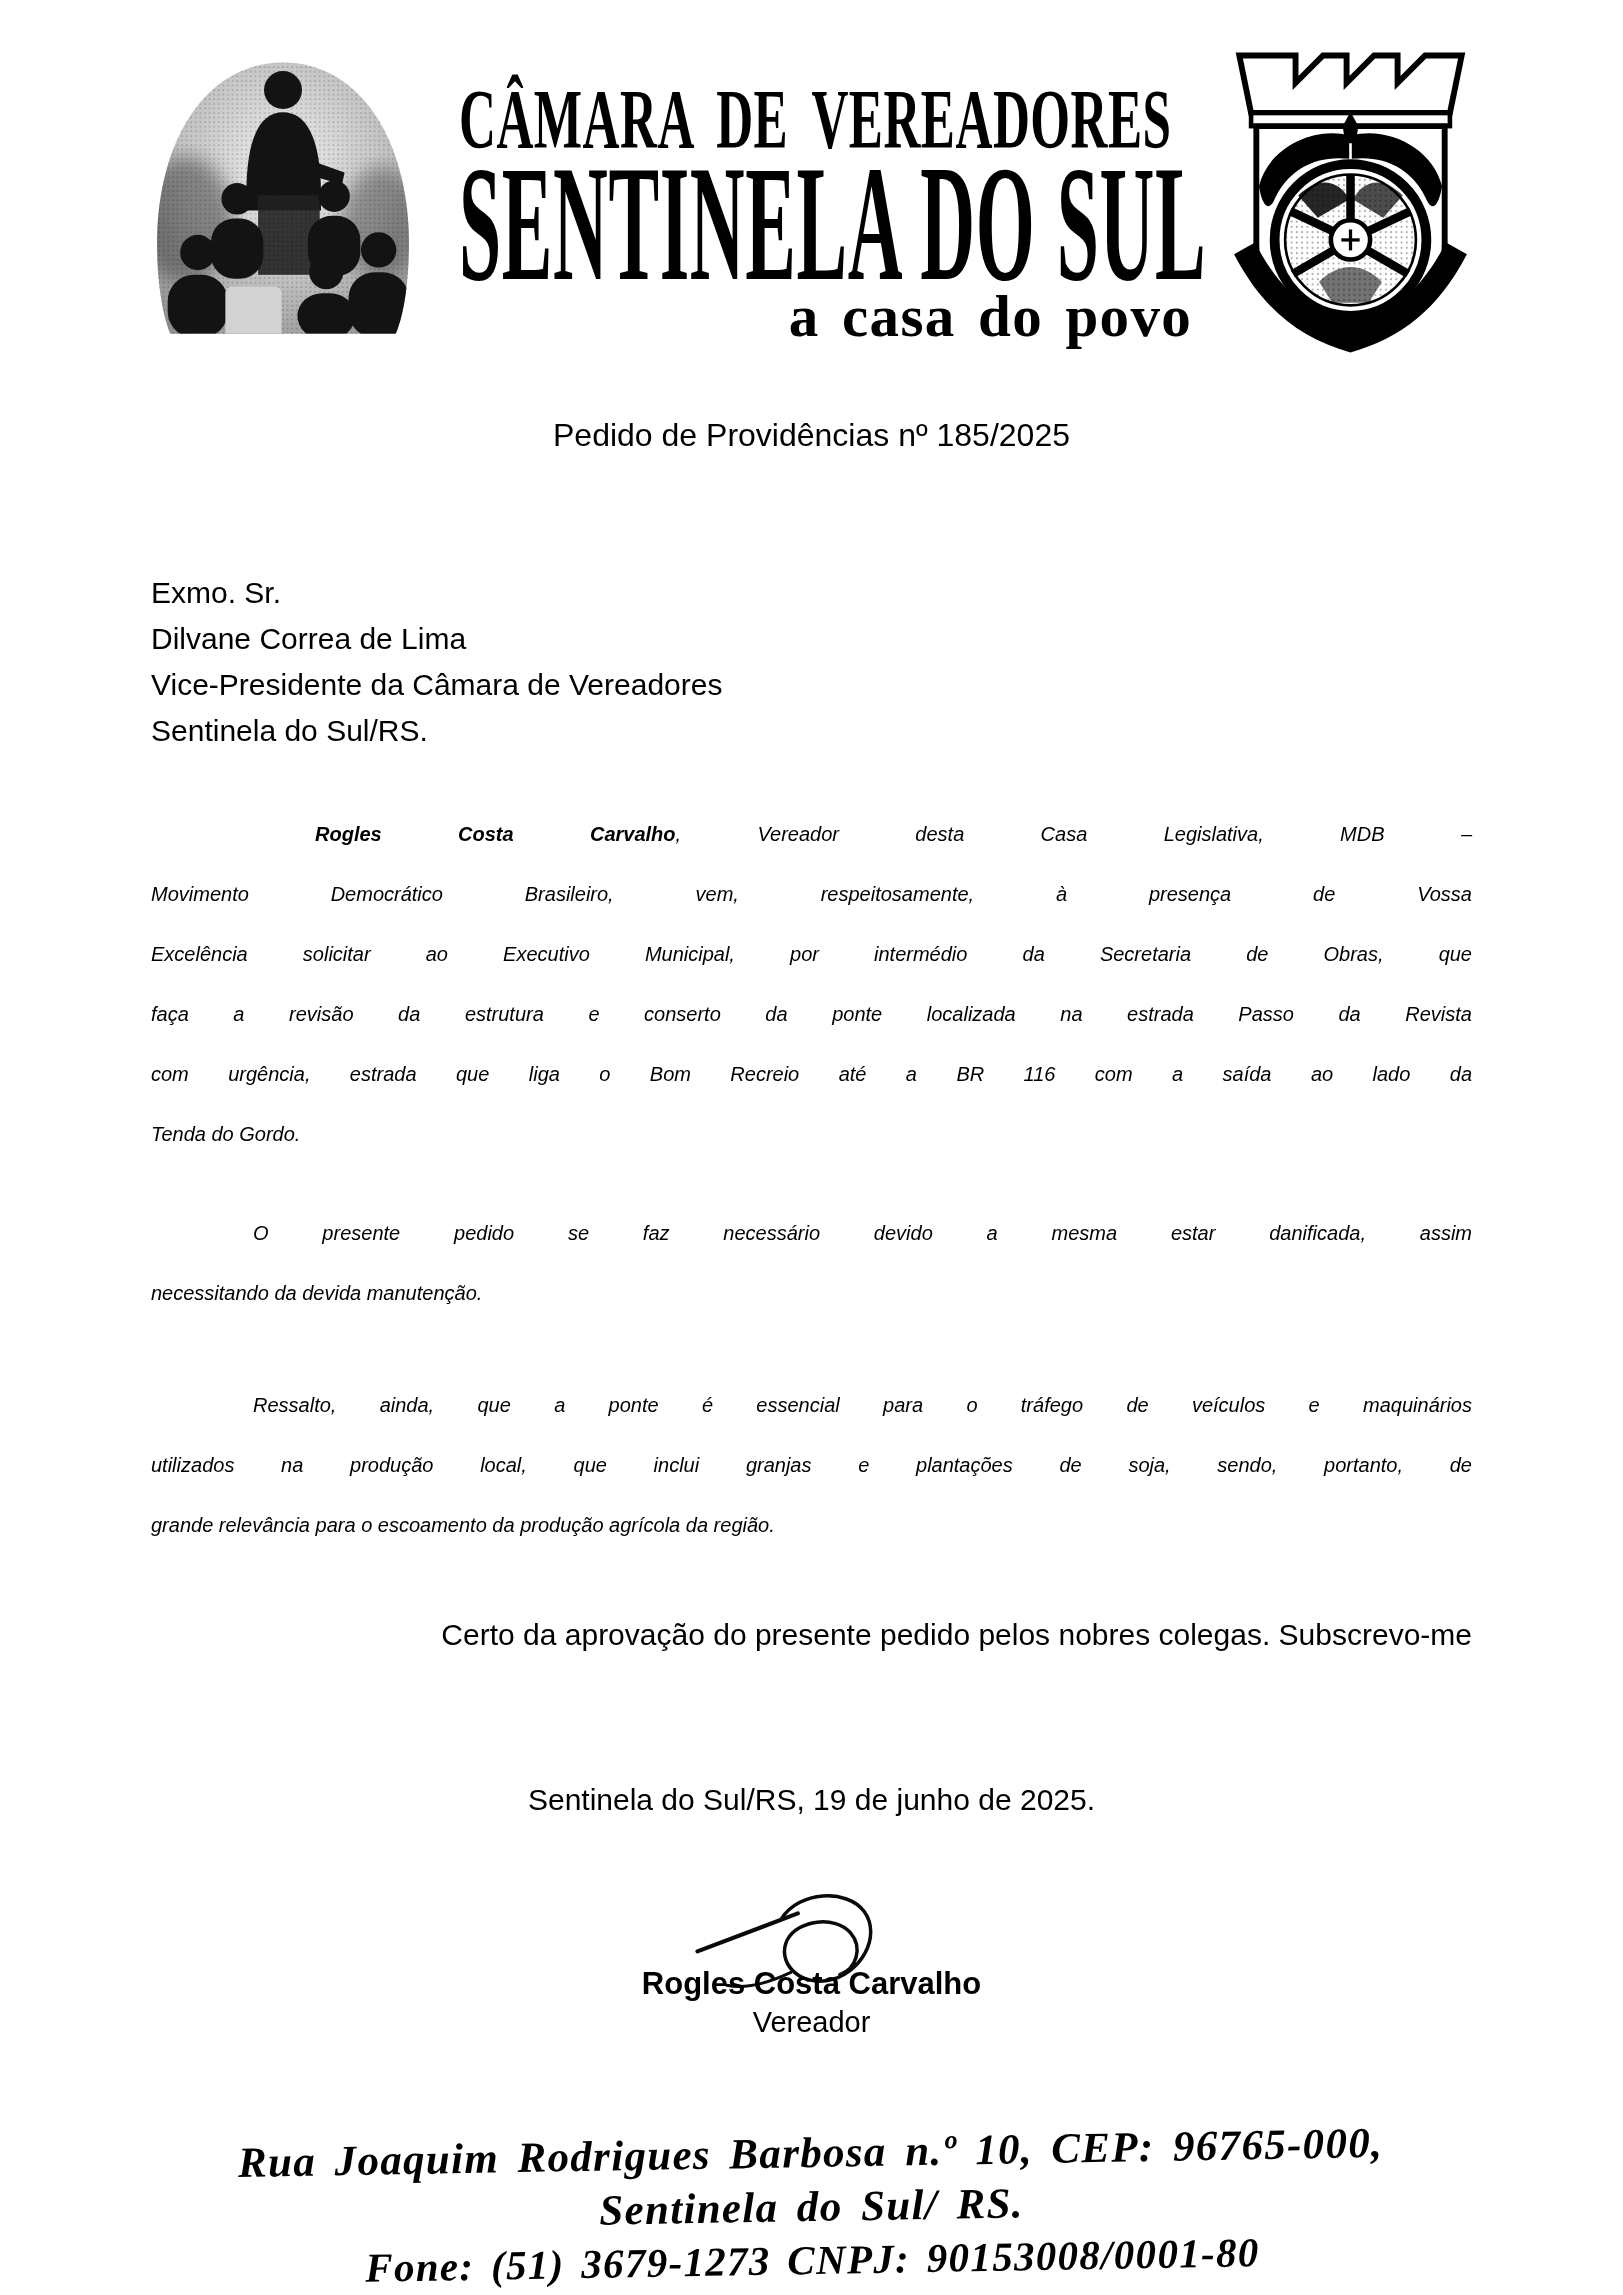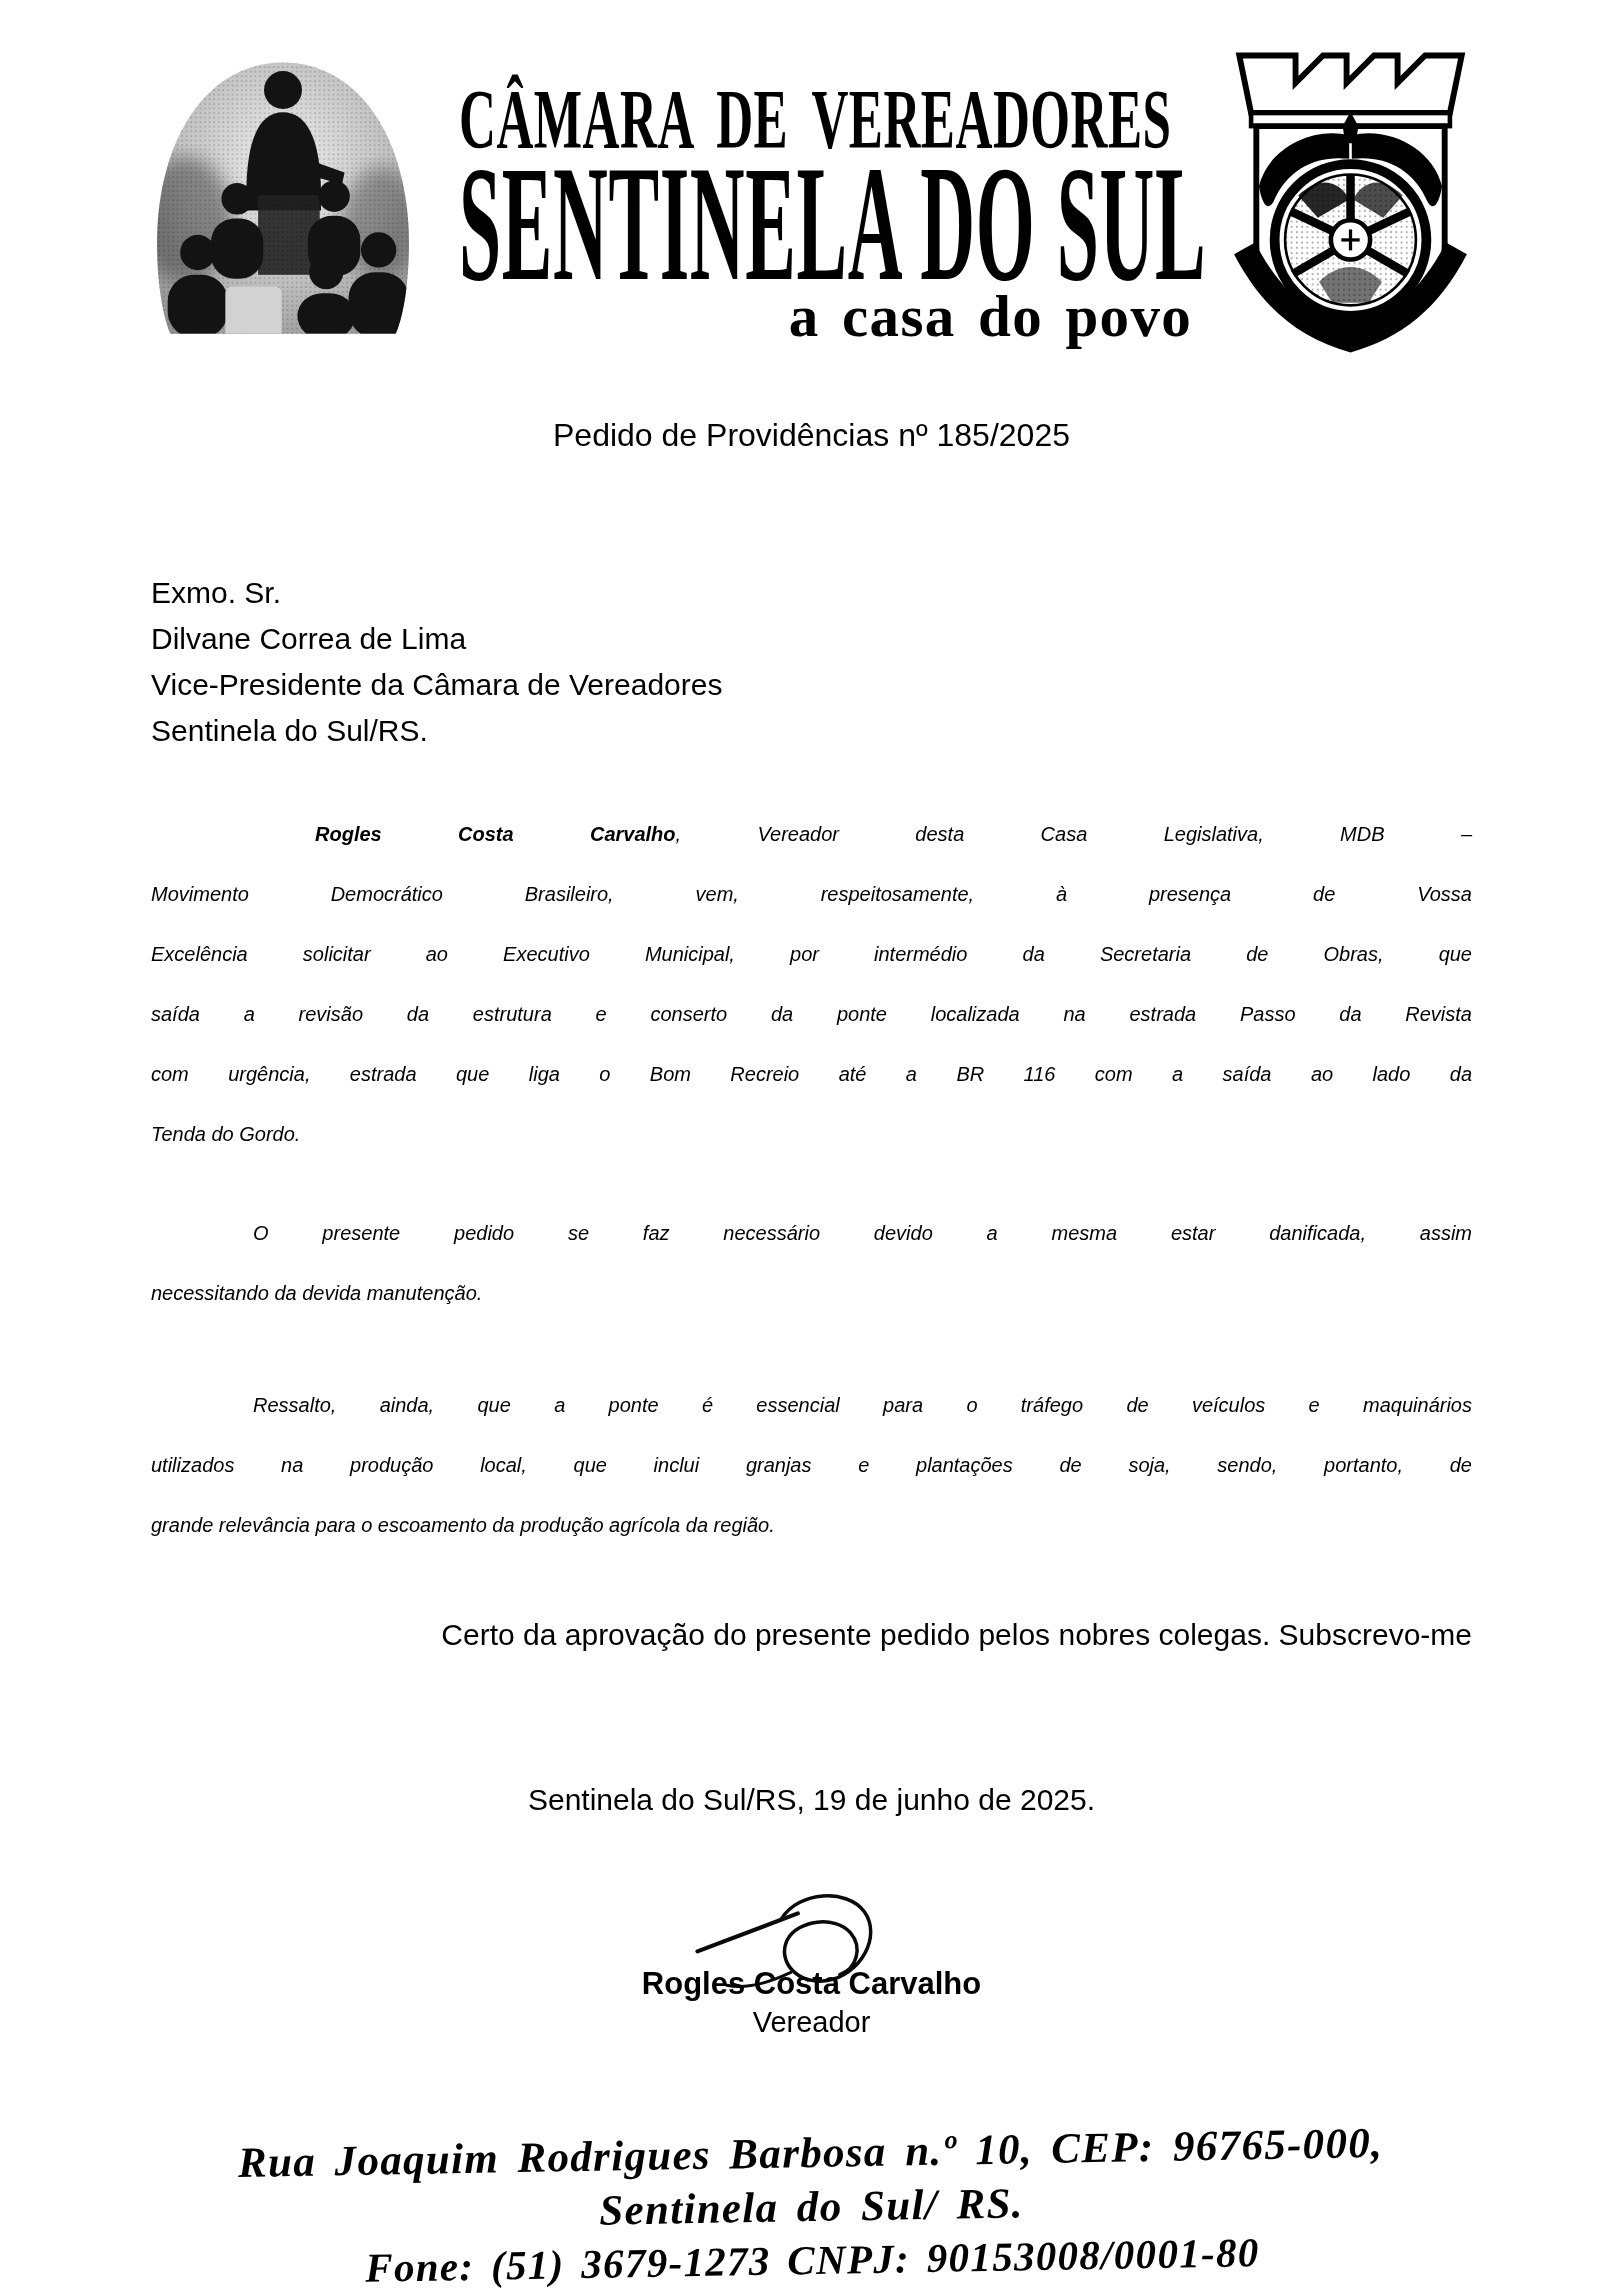--- a/index.html
+++ b/index.html
@@ -175,21 +175,21 @@
     <div>Exmo. Sr.</div>
     <div>Dilvane Correa de Lima</div>
     <div>Vice-Presidente da Câmara de Vereadores</div>
     <div>Sentinela do Sul/RS.</div>
   </div>
 
   <div class="para p1">
     <div class="jline"><strong>Rogles Costa Carvalho</strong><span>, Vereador desta Casa Legislativa, MDB –</span></div>
     <div class="jline">Movimento Democrático Brasileiro, vem, respeitosamente, à presença de Vossa</div>
     <div class="jline">Excelência solicitar ao Executivo Municipal, por intermédio da Secretaria de Obras, que</div>
-    <div class="jline">saída a revisão da estrutura e conserto da ponte localizada na estrada Passo da Revista</div>
+    <div class="jline">faça a revisão da estrutura e conserto da ponte localizada na estrada Passo da Revista</div>
     <div class="jline">com urgência, estrada que liga o Bom Recreio até a BR 116 com a saída ao lado da</div>
     <div class="jline jlast">Tenda do Gordo.</div>
   </div>
 
   <div class="para p2">
     <div class="jline">O presente pedido se faz necessário devido a mesma estar danificada, assim</div>
     <div class="jline jlast">necessitando da devida manutenção.</div>
   </div>
 
   <div class="para p3">

